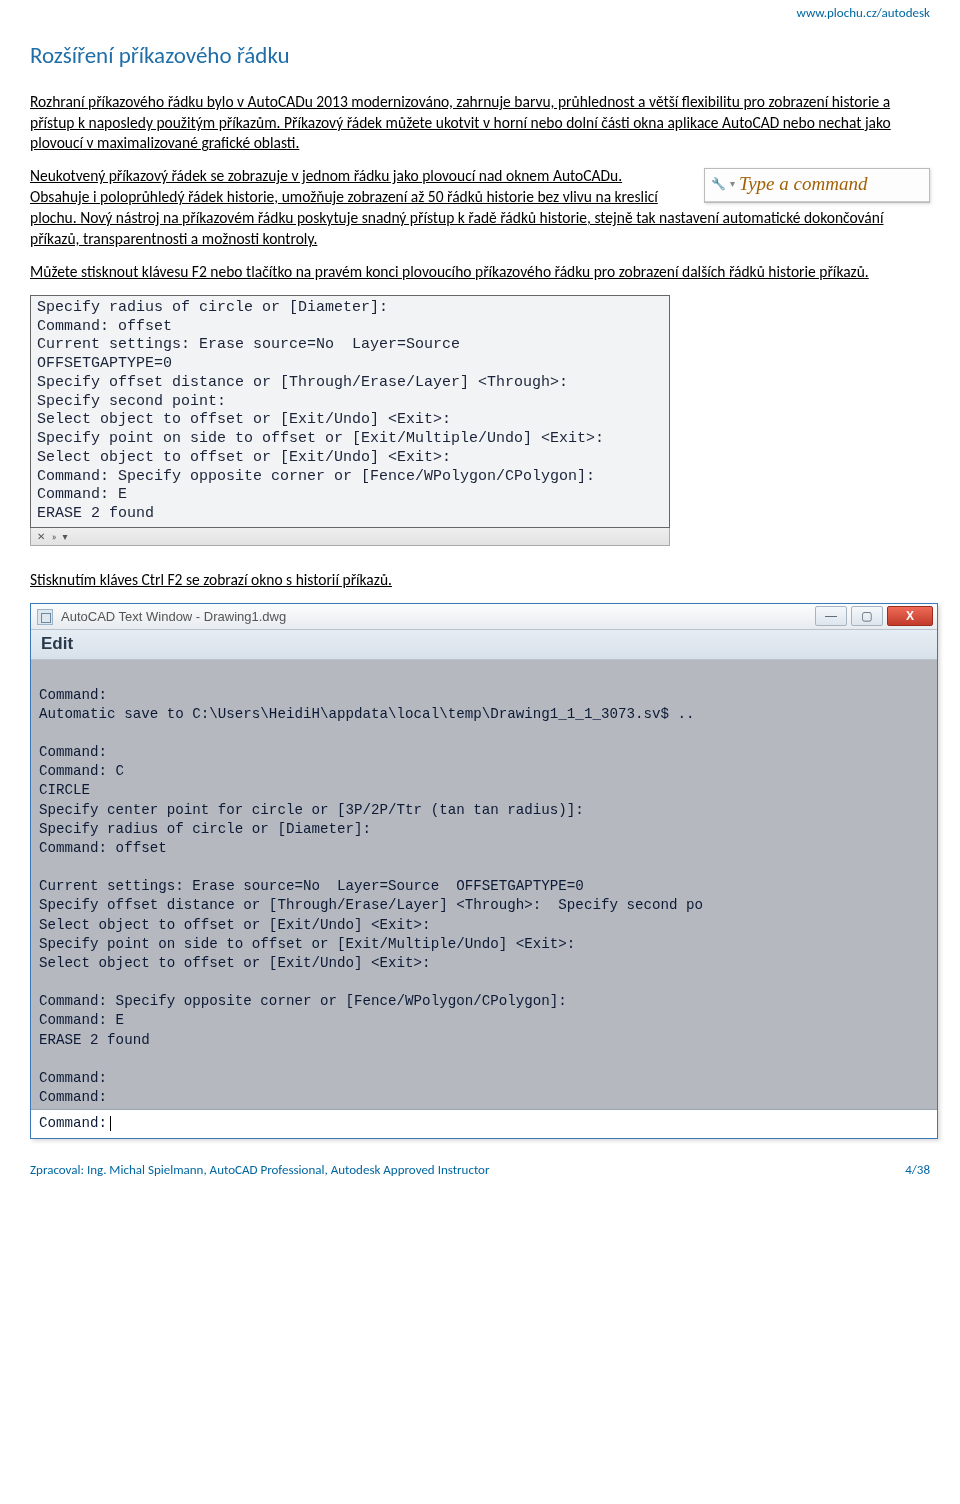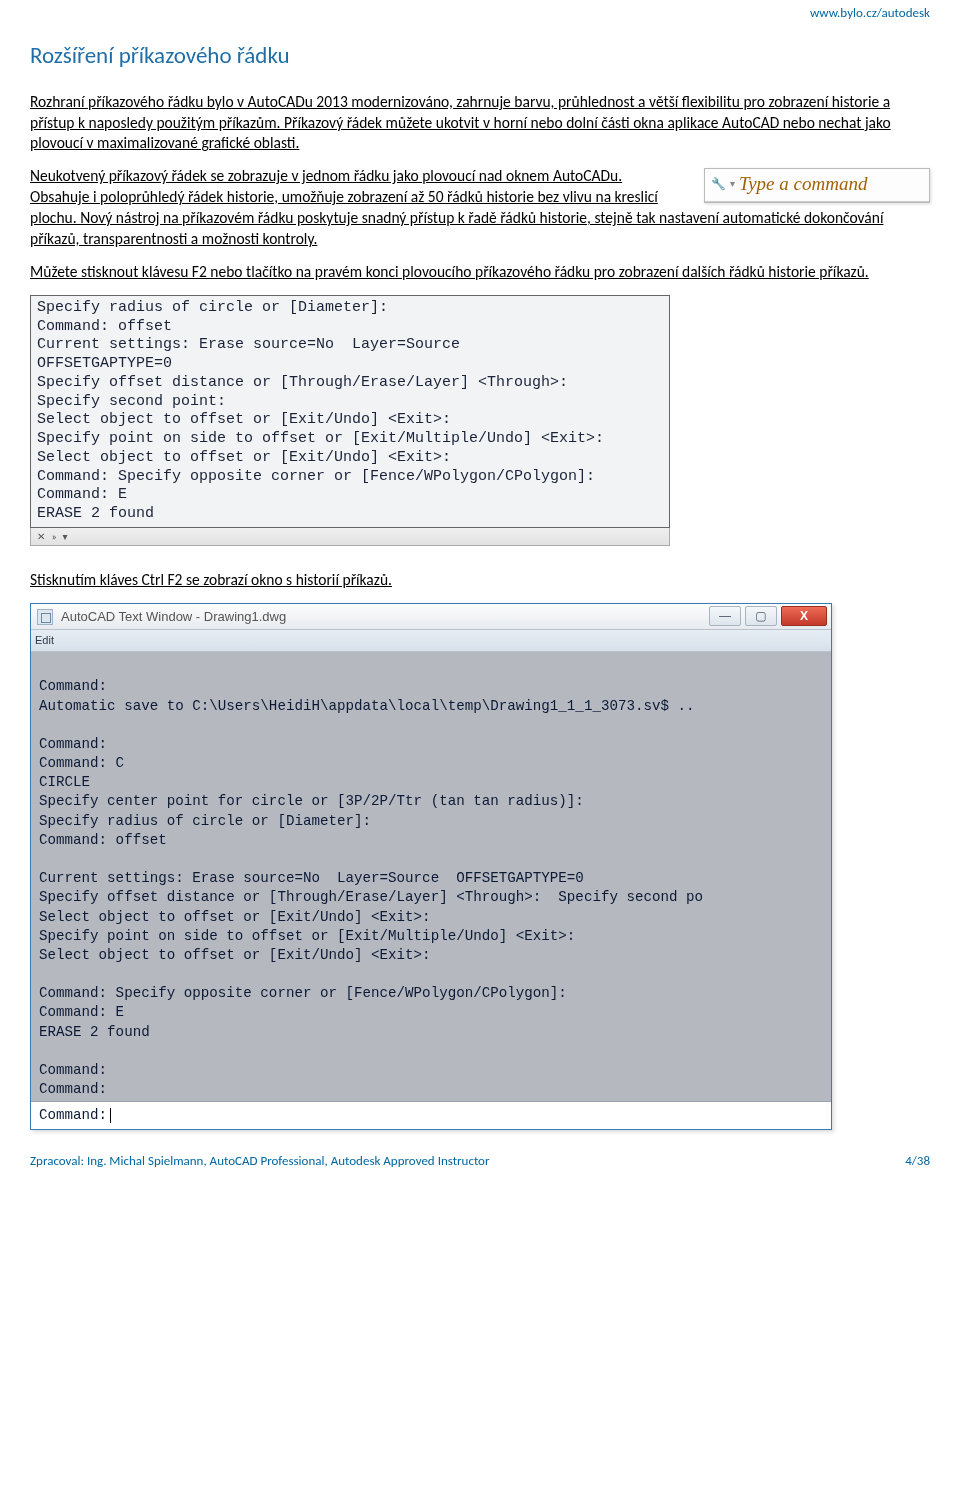--- a/index.html
+++ b/index.html
@@ -84,21 +84,21 @@
     display:flex;
     align-items:center;
     gap:6px;
     padding-left:6px;
     font-size:11px;
     color:#555;
   }
   .toolbar-strip .ico { font-size:10px; }
 
   .text-window {
-    width: 802px;
+    width: 908px;
     border: 1px solid #3a7ab8;
     margin-top: 10px;
     font-family: "Segoe UI", Arial, sans-serif;
     font-size: 13px;
     box-shadow: 2px 2px 4px rgba(0,0,0,0.15);
   }
   .tw-titlebar {
     background: linear-gradient(#fdfdfd,#e7ebef);
     border-bottom: 1px solid #b9c3cc;
     padding: 4px 6px;
@@ -130,24 +130,25 @@
     display:flex;align-items:center;justify-content:center;
     font-size:12px;color:#4a5a6a;
   }
   .tw-btn.close{
     background:linear-gradient(#ef6a57,#c23b2a);
     border-color:#9a2d20;color:#fff;font-weight:bold;
     width:46px;
   }
   .tw-menubar{
     background: linear-gradient(#e6edf4,#d8e1ea);
-    padding: 3px 4px;
-    font-size:11px;
+    padding: 3px 10px;
+    font-size:17px;
     color:#2a3a4a;
     border-bottom:1px solid #b9c3cc;
+    font-weight:bold;
   }
   .tw-body{
     background:#b5b8bf;
     padding: 6px 8px 2px 8px;
     font-family:"Consolas","Courier New",monospace;
     font-size:14.2px;
     color:#0c1a36;
     line-height:1.35;
     white-space:pre;
     min-height: 380px;
@@ -169,21 +170,21 @@
     font-size:13px;
     color:#0066a1;
     display:flex;
     justify-content:space-between;
     gap:48px;
   }
 </style>
 </head>
 <body>
 
-<div class="header-url">www.bylo.cz/autodesk</div>
+<div class="header-url">www.plochu.cz/autodesk</div>
 
 <h2 class="heading">Rozšíření příkazového řádku</h2>
 
 <p class="para">Rozhraní příkazového řádku bylo v AutoCADu 2013 modernizováno, zahrnuje barvu, průhlednost a větší flexibilitu pro zobrazení historie a přístup k naposledy použitým příkazům. Příkazový řádek můžete ukotvit v horní nebo dolní části okna aplikace AutoCAD nebo nechat jako plovoucí v maximalizované grafické oblasti.</p>
 
 <div class="float-right context-menu">
   <div class="cmd-input">
     <span class="wrench">🔧</span>
     <span class="chev">▾</span>
     <span class="placeholder">Type a command</span>

